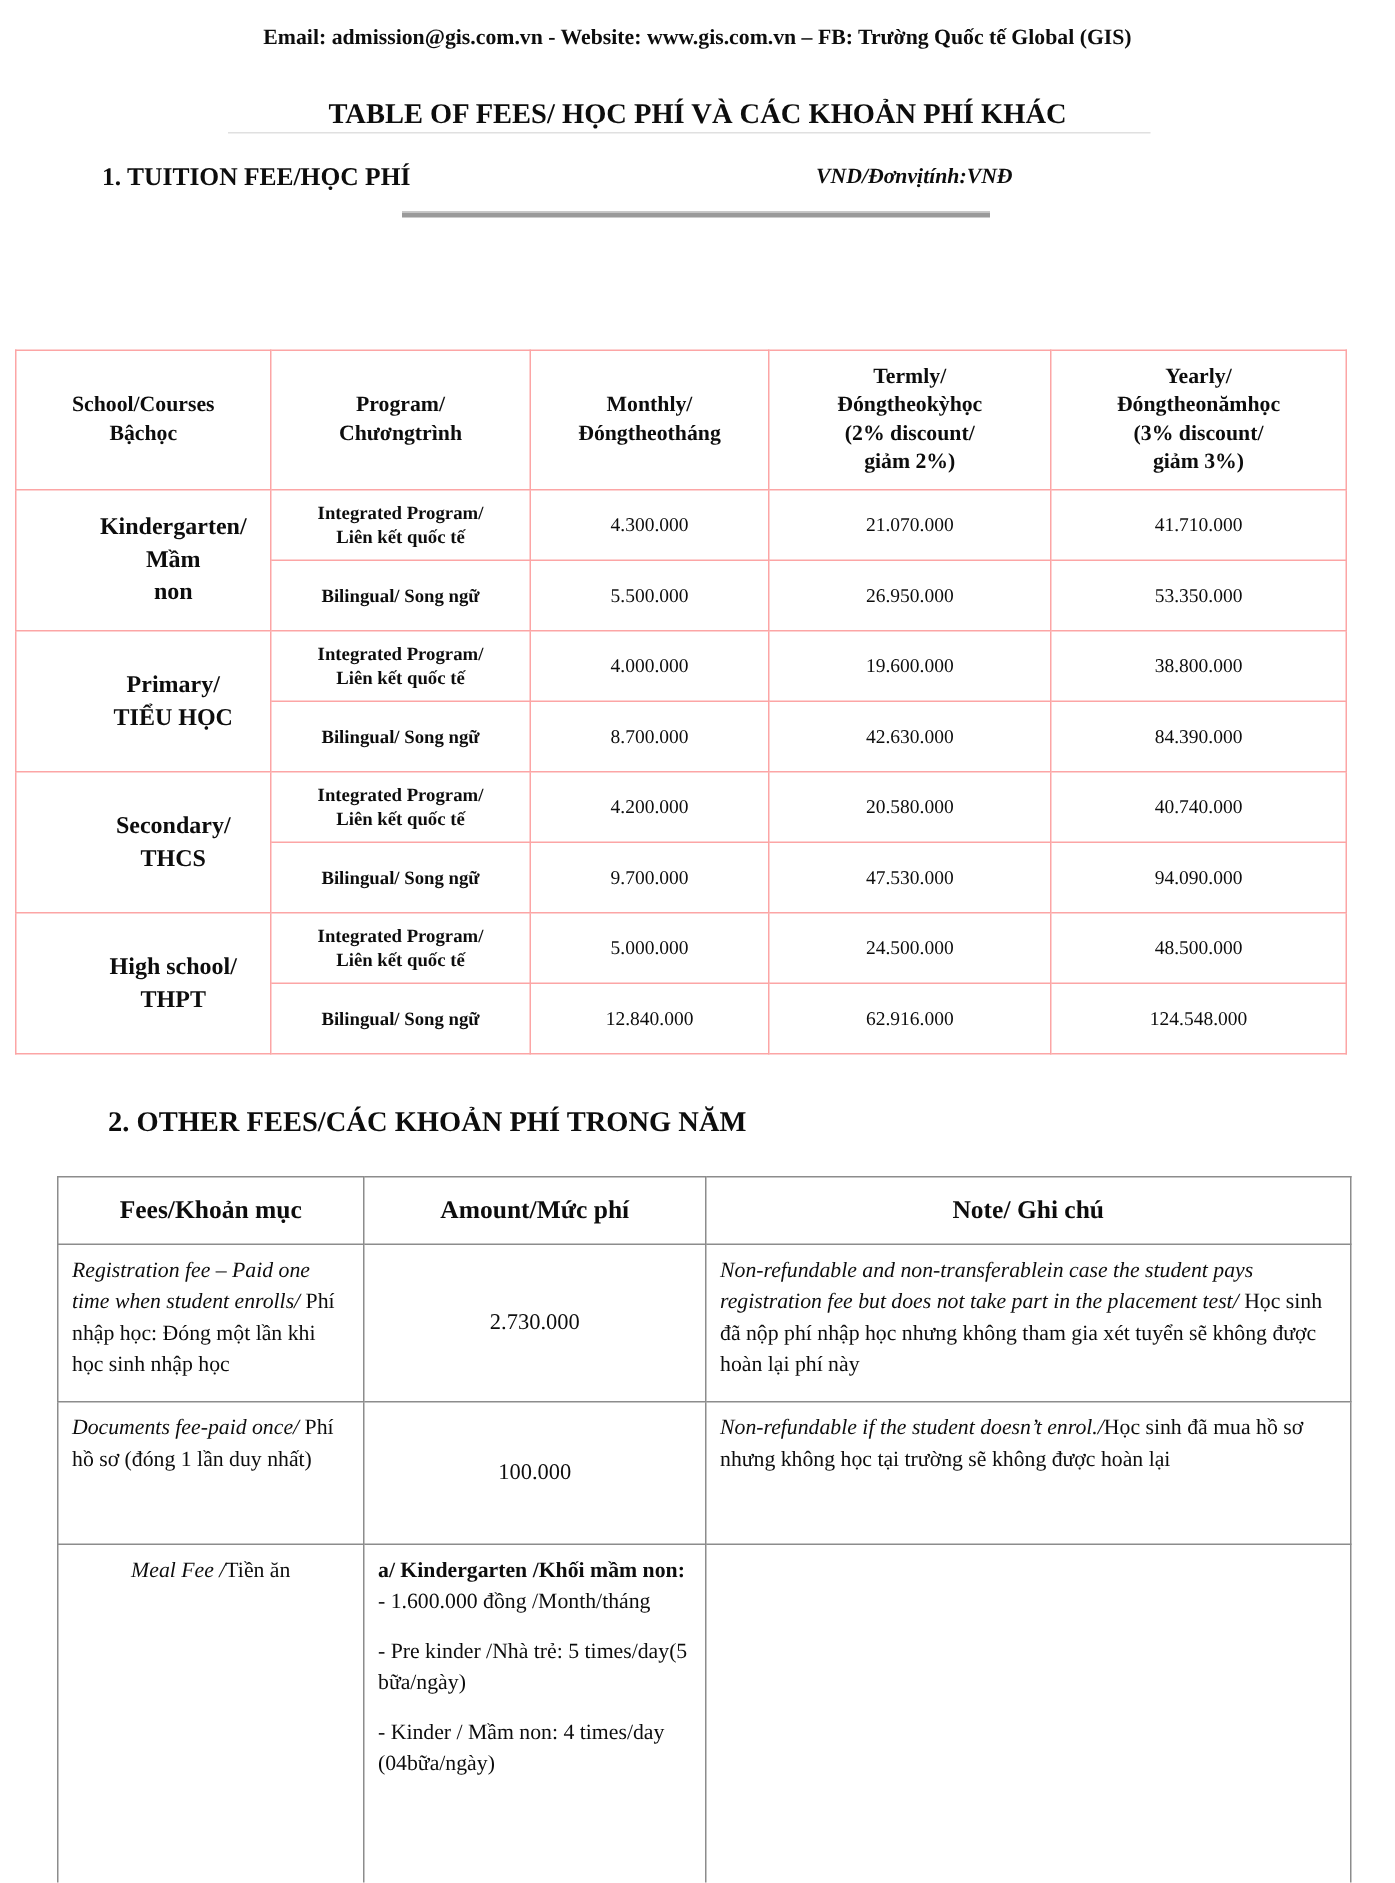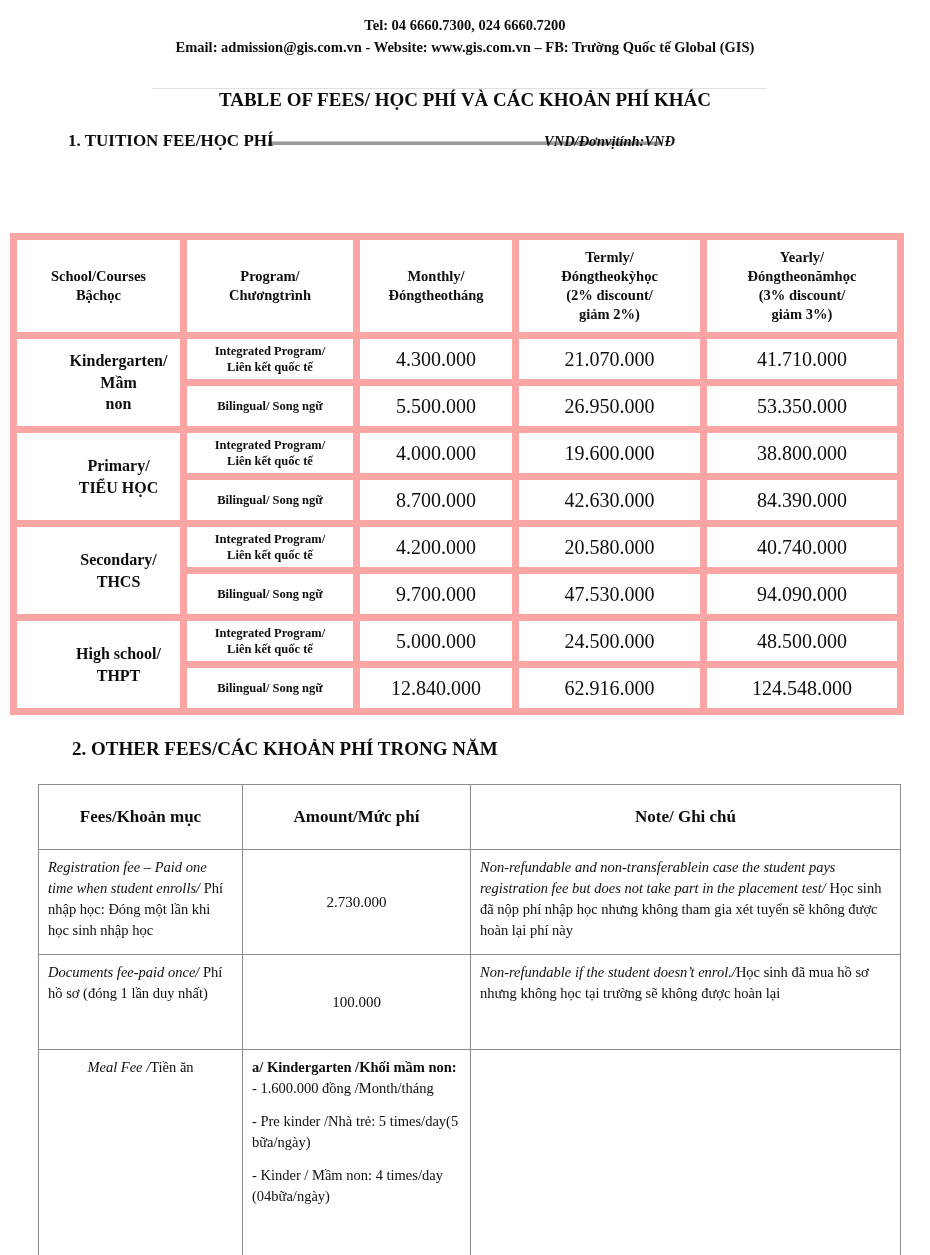--- a/index.html
+++ b/index.html
@@ -95,21 +95,21 @@
     border-collapse: collapse;
     table-layout: fixed;
   }
   .fee-table {
     position: absolute;
     left: 10px;
     top: 233px;
     width: 887px;
   }
   .fee-table td, .fee-table th {
-    border: 7px solid #fca5a5;
+    border: 1px solid #fca5a5;
     text-align: center;
     vertical-align: middle;
     padding: 2px 4px;
   }
   .fee-table thead th {
     font-weight: bold;
     font-size: 14.5px;
     line-height: 1.3;
     height: 88px;
   }
@@ -118,21 +118,21 @@
     font-size: 16px;
     line-height: 1.35;
     padding-left: 44px;
   }
   .fee-table .program-cell {
     font-weight: bold;
     font-size: 12.5px;
     line-height: 1.3;
   }
   .fee-table .num-cell {
-    font-size: 20px;
+    font-size: 13px;
     margin-top: 18px;
   }
   .fee-table tbody tr { height: 47px; }
 
   .other-table {
     position: absolute;
     left: 38px;
     top: 784px;
     width: 862px;
   }
@@ -140,21 +140,21 @@
     border: 1px solid #8c8c8c;
     vertical-align: top;
     padding: 7px 9px;
   }
   .other-table thead th {
     font-weight: bold;
     font-size: 17px;
     text-align: center;
     vertical-align: middle;
     height: 36px;
-    padding: 14px 4px;
+    padding: 4px 4px;
   }
   .other-table .fee-name {
     font-size: 14.5px;
     line-height: 1.45;
     text-align: left;
   }
   .other-table .fee-name.centered { text-align: center; }
   .other-table .amount {
     font-size: 15px;
     text-align: center;
@@ -174,21 +174,20 @@
   .it { font-style: italic; }
   .bd { font-weight: bold; }
   .gap { display: block; height: 12px; }
 </style>
 </head>
 <body>
 
 <div>
   <div class="rule-light"></div>
   <div class="contact-block">
-    <div class="contact-line">Tel: 04 6660.7300, 024 6660.7200</div>
     <div class="contact-line">Email: admission@gis.com.vn - Website: www.gis.com.vn – FB: Trường Quốc tế Global (GIS)</div>
   </div>
   <div class="rule-dark"></div>
 </div>
 
 <div class="table-of-fees">TABLE OF FEES/ HỌC PHÍ VÀ CÁC KHOẢN PHÍ KHÁC</div>
 
 <div class="sec1-row">
   <div class="sec1-title">1. TUITION FEE/HỌC PHÍ</div>
   <div class="sec1-unit">VND/Đơnvịtính:VNĐ</div>

